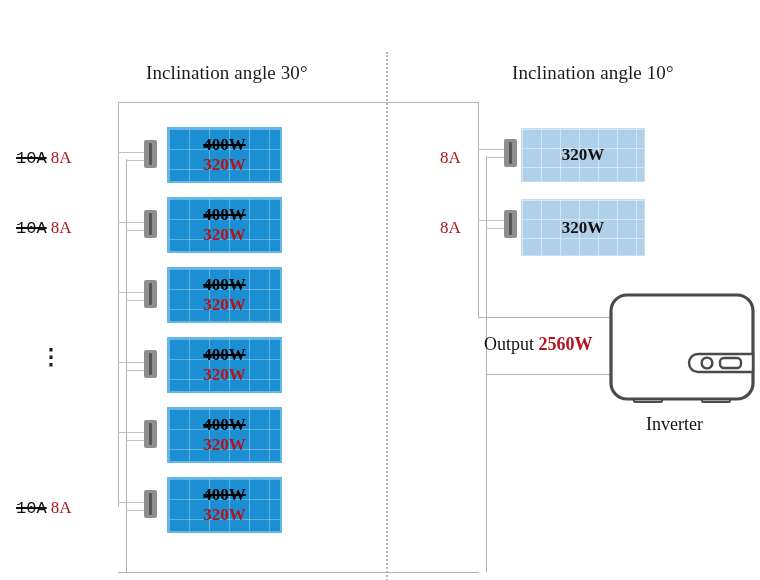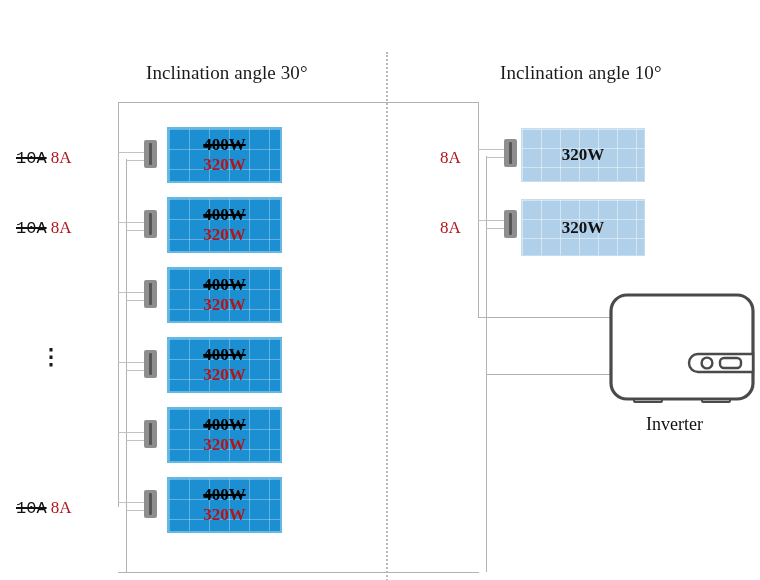--- a/index.html
+++ b/index.html
@@ -154,21 +154,21 @@
     color: #111111;
     white-space: nowrap;
   }
 </style>
 </head>
 <body>
 
 <div id="stage">
 
   <div class="abs title" style="left:146px; top:18px;">Inclination angle 30°</div>
-  <div class="abs title" style="left:500px; top:18px;">Inclination angle 10°</div>
+  <div class="abs title" style="left:512px; top:18px;">Inclination angle 10°</div>
 
   <div class="abs divider" style="left:386px; top:8px; height:564px;"></div>
 
   <div class="abs wire-h" style="left:118px; top:58px; width:361px;"></div>
 
   <div class="abs wire-h" style="left:118px; top:528px; width:361px;"></div>
 
   <div class="abs wire-v" style="left:118px; top:58px; height:405px;"></div>
 
   <div class="abs wire-v" style="left:126px; top:115px; height:414px;"></div>
@@ -272,14 +272,18 @@
 
     <path d="M 92 64 L 147 64 L 147 82 L 92 82 A 9 9 0 0 1 92 64 Z" fill="#ffffff" stroke="#4a4a4a" stroke-width="2.4"></path>
 
     <circle cx="101" cy="73" r="5.4" fill="none" stroke="#4a4a4a" stroke-width="2.4"></circle>
 
     <rect x="114" y="68" width="21" height="10" rx="4" ry="4" fill="none" stroke="#4a4a4a" stroke-width="2.4"></rect>
   </svg>
 
   <div class="inv-caption" style="left:646px; top:370px;text-align:center;">Inverter</div>
 
+  <div class="output-label" style="left:484px; top:290px;">
+    <span>Output</span>
+    <span class="val">2560W</span>
+  </div>
 
 </div>
 
 </body></html>

